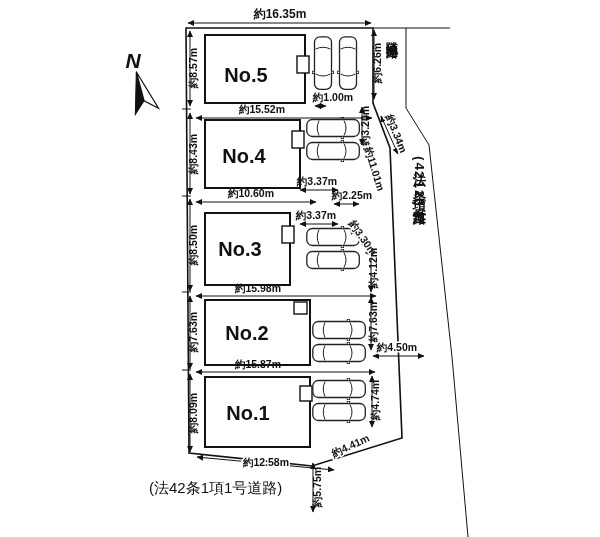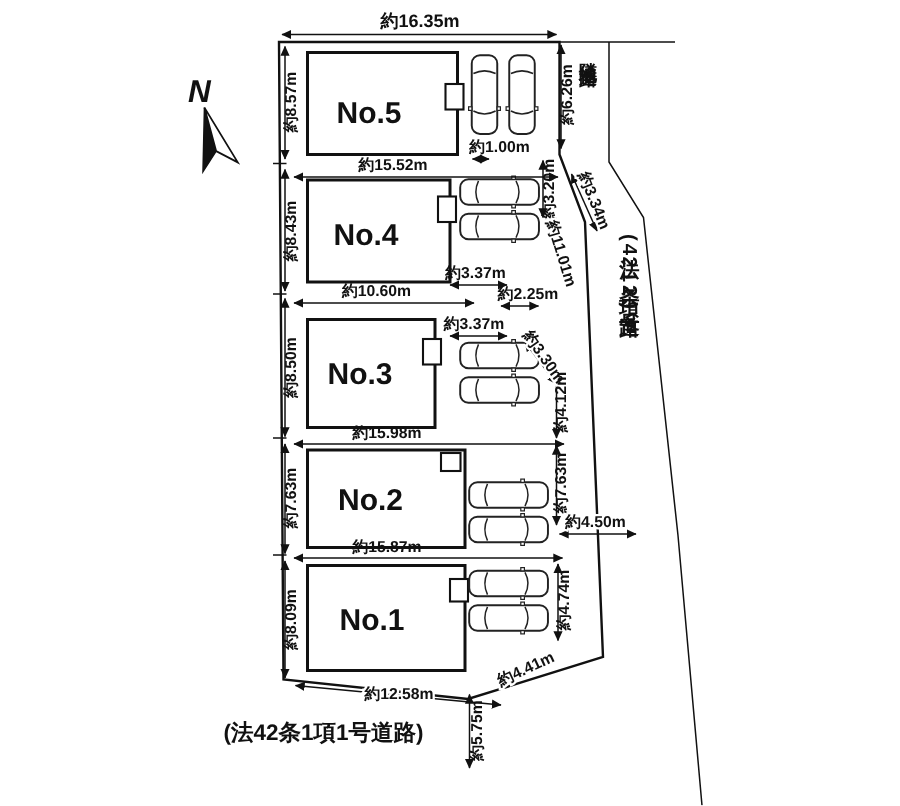--- a/index.html
+++ b/index.html
@@ -1,19 +1,19 @@
 <!DOCTYPE html>
 <html><head>
 <meta charset="utf-8">
 <style>
   html,body{margin:0;padding:0;background:#fff;}
   .stage{position:relative;width:600px;height:537px;background:#fff;font-family:"Liberation Sans",sans-serif;overflow:hidden;}
   .stage svg{position:absolute;left:0;top:0;}
   .v-label{position:absolute;writing-mode:vertical-rl;text-orientation:mixed;font-weight:bold;color:#111;white-space:nowrap;}
-  .h-label{position:absolute;font-weight:bold;color:#111;white-space:nowrap;}
+  .h-label{position:absolute;font-weight:normal;color:#111;white-space:nowrap;}
   .dim{font-family:"Liberation Sans",sans-serif;font-size:10.5px;font-weight:bold;fill:#111;}
   .dim.lg{font-size:12px;}
   .halo{paint-order:stroke;stroke:#ffffff;stroke-width:3px;}
   .lot-label{font-family:"Liberation Sans",sans-serif;font-size:20px;font-weight:bold;fill:#111;}
   .north-n{font-family:"Liberation Sans",sans-serif;font-size:21px;font-weight:bold;font-style:italic;fill:#111;}
   .thin{stroke:#111;stroke-width:1;fill:none;}
   .bound{stroke:#111;stroke-width:1.6;fill:none;}
   .lot{fill:#fff;stroke:#111;stroke-width:2;}
   .porch{fill:#fff;stroke:#111;stroke-width:1.4;}
 </style>

